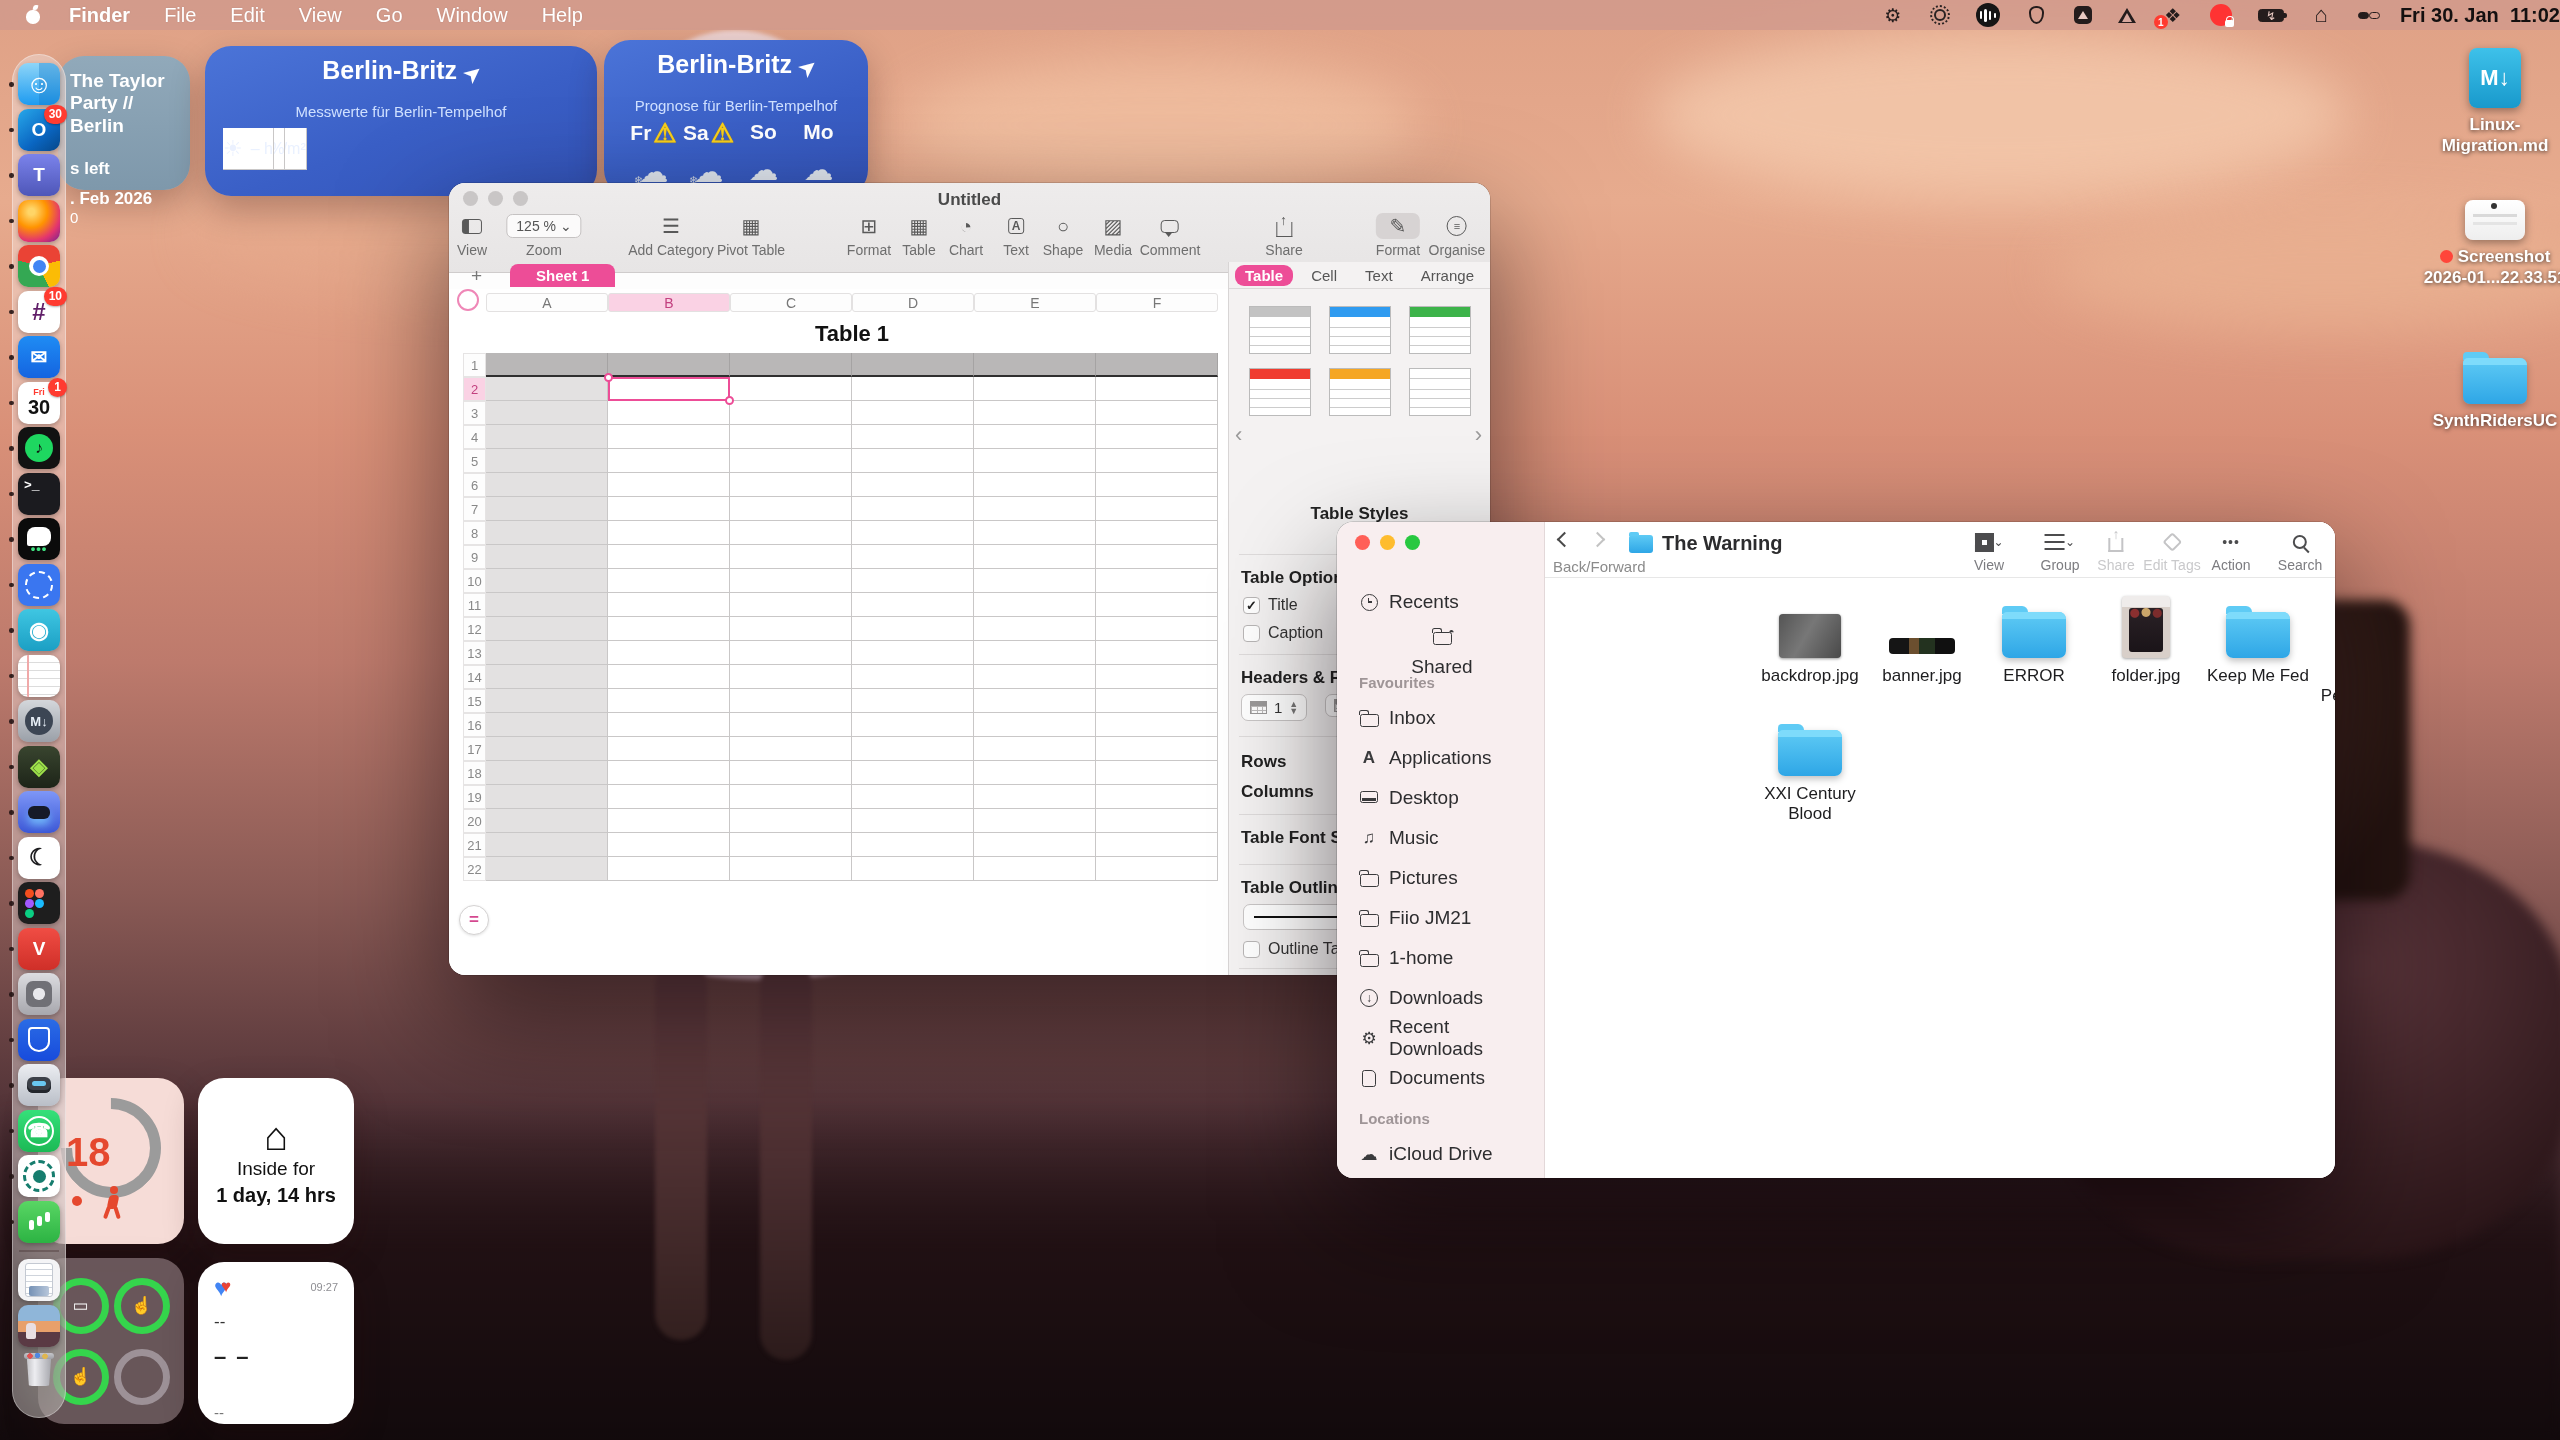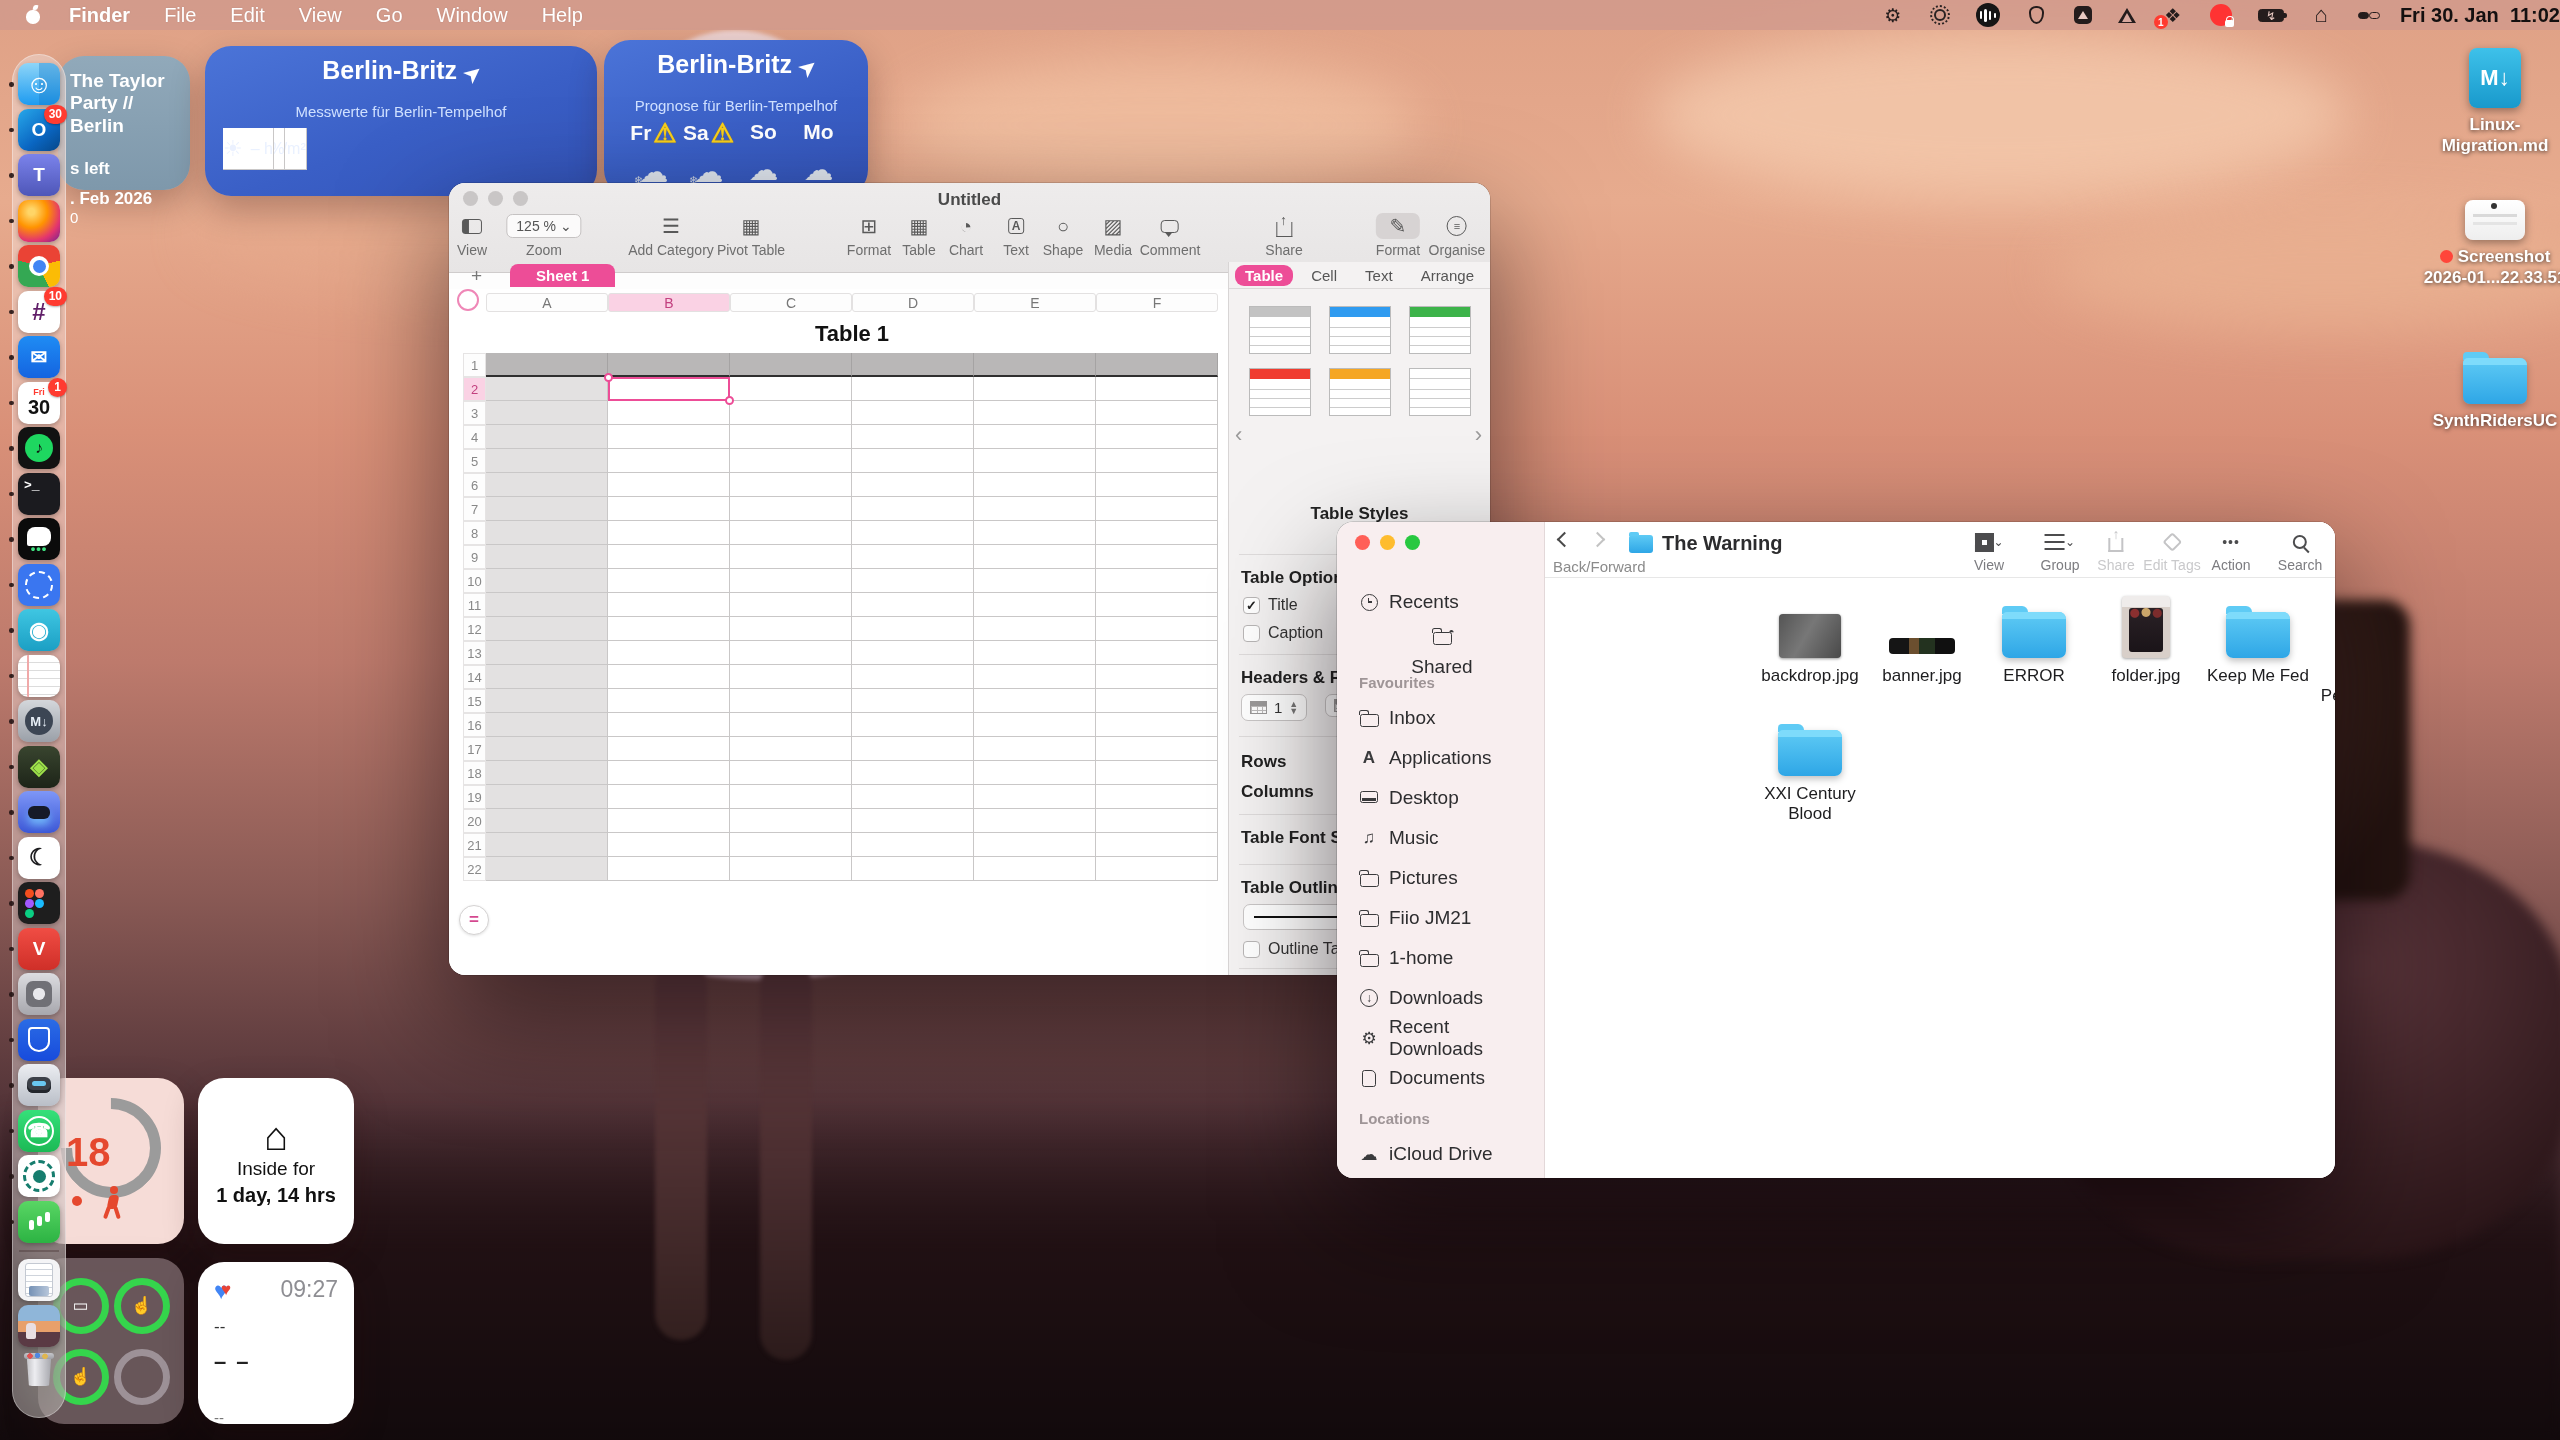--- a/index.html
+++ b/index.html
@@ -81,21 +81,21 @@
 #w-inside .house{font-size:40px;line-height:1}
 #w-inside .t1{font-size:19px;margin-top:2px}
 #w-inside .t2{font-size:20px;font-weight:800;margin-top:4px}
 #w-devices{left:38px;top:1258px;width:146px;height:166px;background:rgba(122,102,106,.82);z-index:4;display:grid;grid-template-columns:1fr 1fr;place-items:center;padding:12px}
 #w-devices .ring2{width:56px;height:56px;border-radius:50%;border:7px solid #35d54c;display:flex;align-items:center;justify-content:center;color:#f2f2f2;font-size:17px}
 #w-devices .ring2.off{border-color:#9d9197}
 #w-health{left:198px;top:1262px;width:156px;height:162px;background:#fff;z-index:4;padding:14px 16px;color:#222}
 #w-health .hrow{display:flex;justify-content:space-between;align-items:center}
 #w-health .heart{position:relative;width:24px;height:22px}
 #w-health .heart i{position:absolute;font-style:normal;font-size:24px;line-height:1}
-#w-health .time{color:#8e8e93;font-size:23px}
+#w-health .time{color:#8e8e93;font-size:11px}
 #w-health .v1{margin-top:14px;font-size:17px;color:#333}
 #w-health .v2{margin-top:12px;font-size:22px;font-weight:800;letter-spacing:2px}
 #w-health .v3{margin-top:34px;font-size:15px;color:#777}
 
 .dicon{position:absolute;width:150px;text-align:center;color:#fff;z-index:3}
 .dicon .lbl{font-size:17px;font-weight:700;text-shadow:0 1px 4px rgba(0,0,0,.7);margin-top:6px;line-height:1.25}
 .md-icon{width:52px;height:60px;margin:0 auto;border-radius:8px;background:linear-gradient(180deg,#3ec1ea,#1899cc);display:flex;align-items:center;justify-content:center;color:#fff;font-weight:800;font-size:22px;box-shadow:0 3px 8px rgba(0,0,0,.35)}
 .shot-icon{width:60px;height:40px;margin:0 auto;border-radius:8px;background:linear-gradient(180deg,#fff,#eee);box-shadow:0 3px 8px rgba(0,0,0,.35);position:relative}
 .shot-icon::before{content:"";position:absolute;left:26px;top:3px;width:6px;height:6px;border-radius:50%;background:#333}
 .shot-icon::after{content:"";position:absolute;left:8px;top:14px;right:8px;height:3px;background:#d9d9d9;box-shadow:0 8px 0 #e4e4e4}

